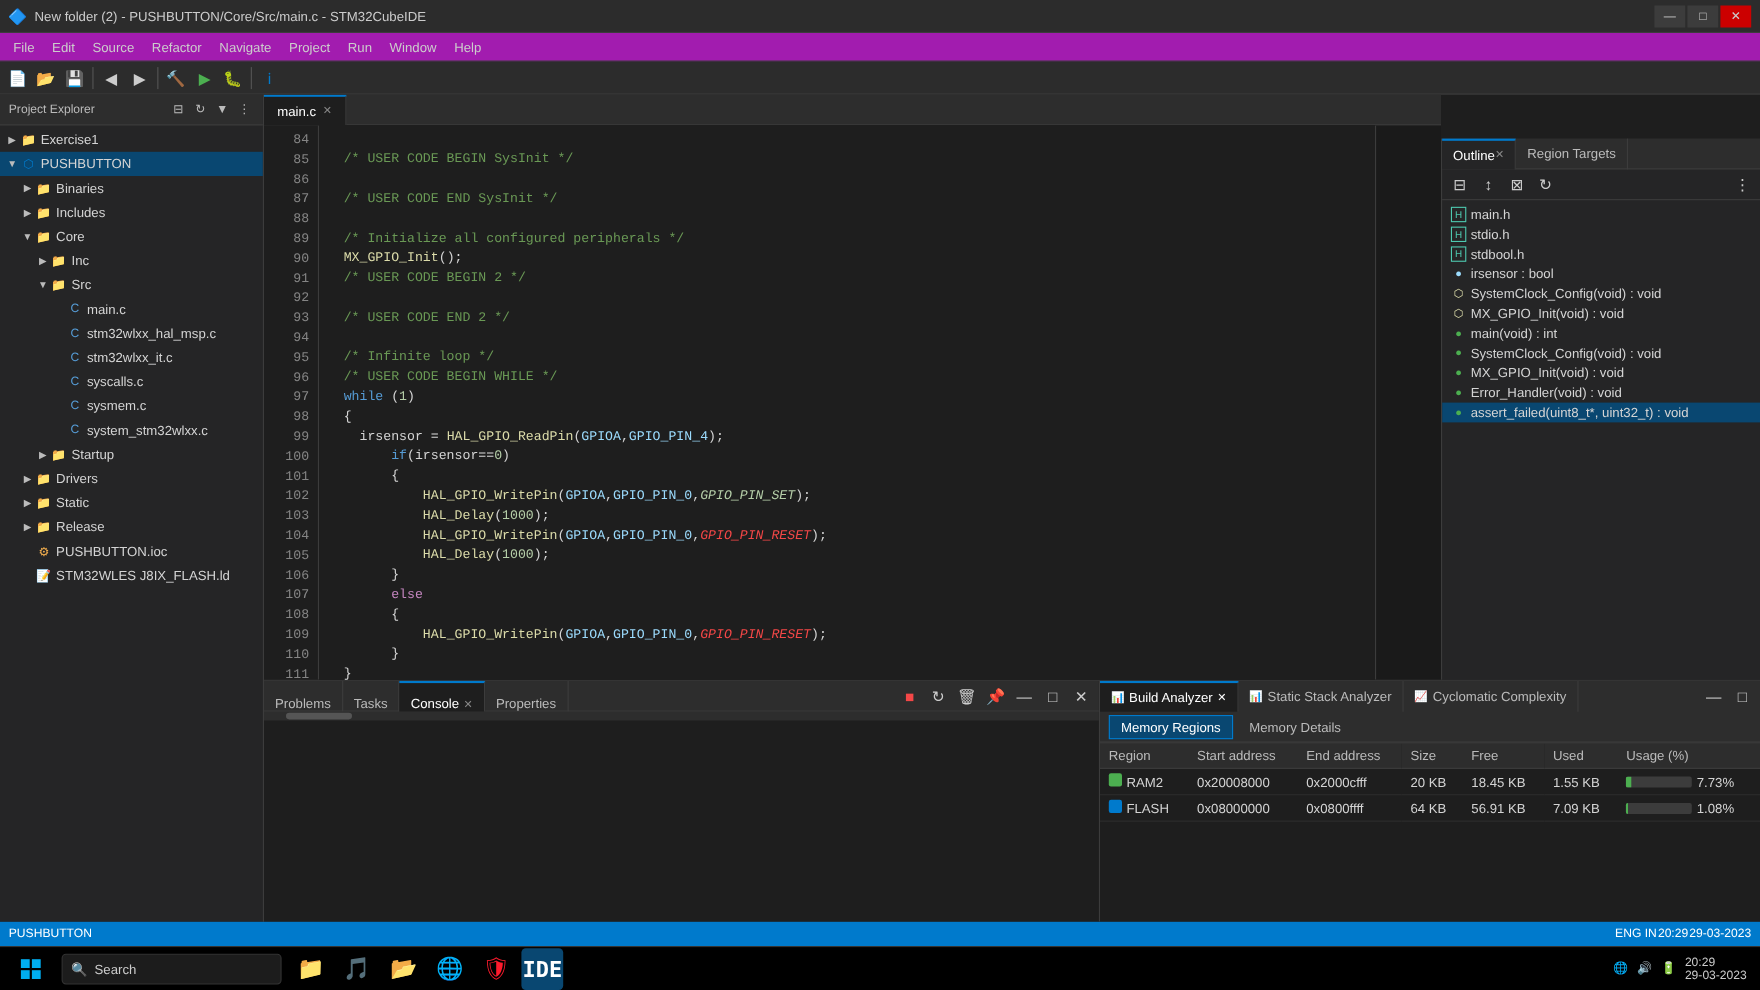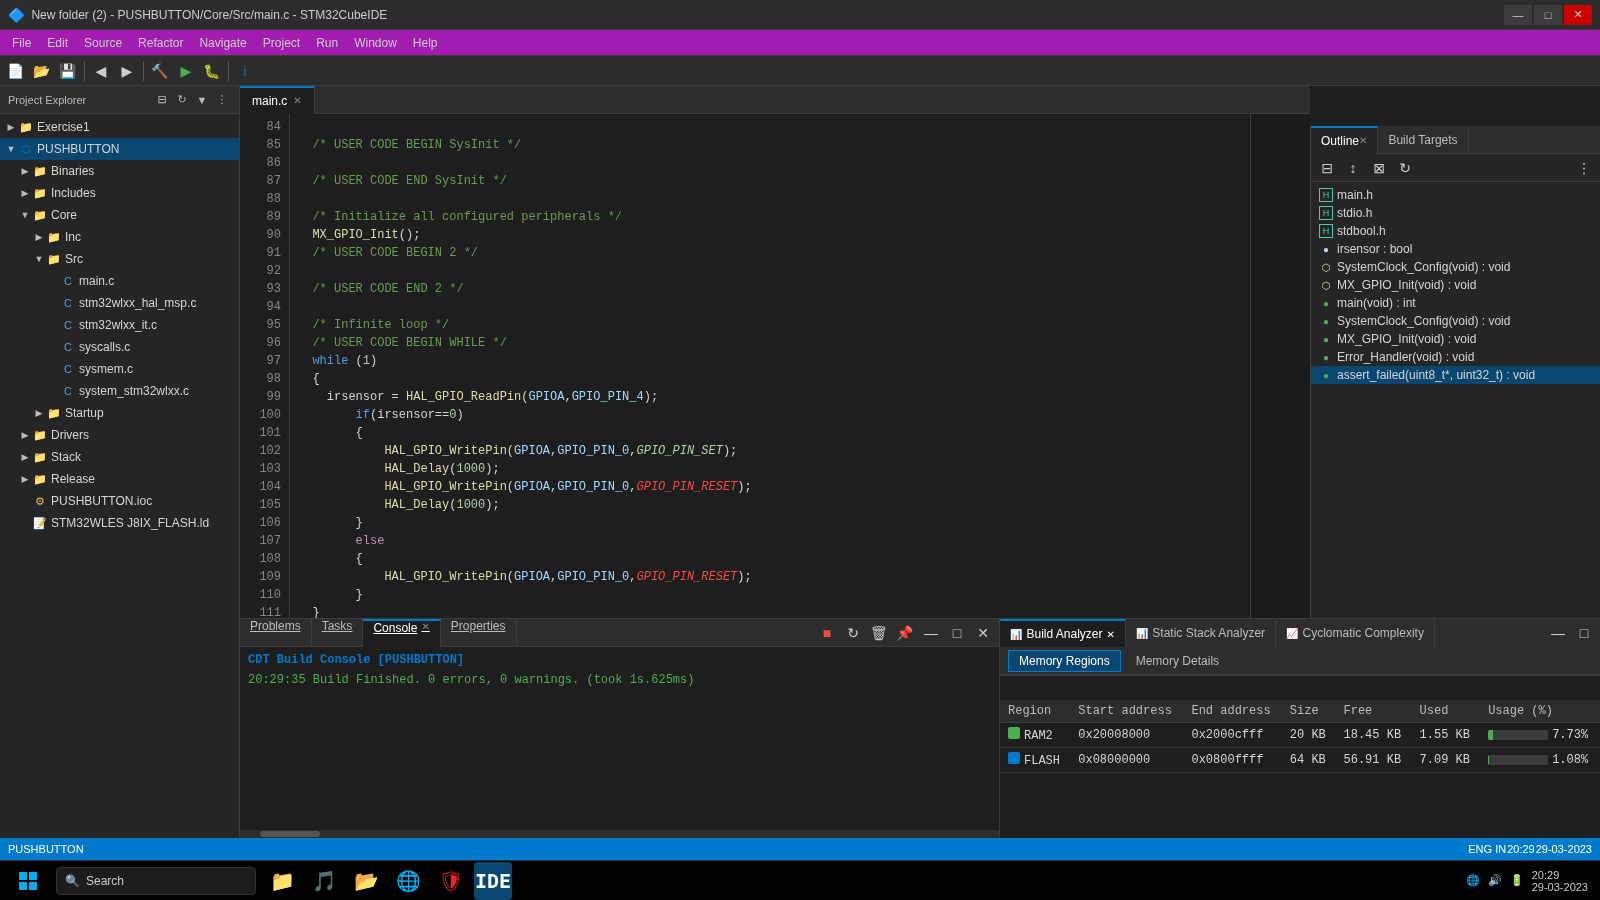--- a/index.html
+++ b/index.html
@@ -66,21 +66,21 @@
     .outline-tree { flex: 1; overflow-y: auto; padding: 4px 0; font-size: 12px; }
     .outline-item { padding: 2px 8px; cursor: pointer; display: flex; align-items: center; gap: 4px; }
     .outline-item.active { background: #094771; }
     .outline-icon { width: 14px; height: 14px; display: inline-flex; align-items: center; justify-content: center; font-size: 10px; }
     .oi-blue { color: #4ec9b0; }
 
     
     .bottom-area { height: 220px; display: flex; border-top: 1px solid #3c3c3c; flex-shrink: 0; }
     .console-panel { flex: 1; background: #1e1e1e; display: flex; flex-direction: column; border-right: 1px solid #3c3c3c; }
     .panel-tabs { height: 28px; display: flex; align-items: center; background: #2d2d2d; border-bottom: 1px solid #3c3c3c; }
-    .panel-tab { padding: 0 10px; height: 28px; display: flex; align-items: flex-start; font-size: 12px; color: #bbb; cursor: pointer; gap: 4px; border-right: 1px solid #3c3c3c; text-decoration: underline; }
+    .panel-tab { padding: 0 10px; height: 28px; display: flex; align-items: flex-end; font-size: 12px; color: #bbb; cursor: pointer; gap: 4px; border-right: 1px solid #3c3c3c; }
     .panel-tab.active { background: #1e1e1e; color: #fff; border-top: 2px solid #007acc; }
     .panel-tab-close { font-size: 10px; cursor: pointer; color: #888; }
     .panel-toolbar { height: 28px; display: flex; align-items: center; padding: 0 4px; border-bottom: 1px solid #3c3c3c; gap: 2px; justify-content: flex-end; }
     .console-content { flex: 1; padding: 6px 8px; font-family: 'Courier New', monospace; font-size: 12px; overflow-y: auto; }
     .console-title { color: #007acc; font-weight: bold; margin-bottom: 6px; }
     .console-success { color: #4caf50; }
     .console-horizontal-scroll { height: 8px; background: #2d2d2d; position: relative; }
     .h-scroll-thumb { position: absolute; left: 20px; width: 60px; height: 6px; top: 1px; background: #555; border-radius: 3px; }
 
     
@@ -88,21 +88,21 @@
     .analyzer-header { background: #2d2d2d; border-bottom: 1px solid #3c3c3c; }
     .analyzer-tabs { height: 28px; display: flex; align-items: center; }
     .analyzer-tab { padding: 0 10px; height: 28px; display: flex; align-items: center; font-size: 12px; color: #bbb; cursor: pointer; gap: 4px; border-right: 1px solid #3c3c3c; }
     .analyzer-tab.active { background: #1e1e1e; color: #fff; border-top: 2px solid #007acc; }
     .analyzer-tab-close { font-size: 10px; cursor: pointer; }
     .analyzer-title { padding: 4px 8px; color: #007acc; font-size: 12px; font-weight: bold; border-bottom: 1px solid #3c3c3c; }
     .memory-tabs { height: 28px; display: flex; align-items: center; padding: 0 8px; gap: 4px; border-bottom: 1px solid #3c3c3c; }
     .memory-tab { padding: 3px 10px; font-size: 12px; color: #bbb; cursor: pointer; border: 1px solid transparent; }
     .memory-tab.active { background: #094771; color: #fff; border-color: #007acc; }
     .memory-table { flex: 1; overflow: auto; }
-    .mem-table { width: 100%; border-collapse: collapse; font-size: 12px; font-family: Liberation Mono, monospace; margin-top: 24px; }
+    .mem-table { width: 100%; border-collapse: collapse; font-size: 12px; font-family: Liberation Sans, sans-serif; }
     .mem-table th { background: #2d2d2d; padding: 4px 8px; text-align: left; border-bottom: 1px solid #3c3c3c; color: #bbb; font-weight: normal; }
     .mem-table td { padding: 4px 8px; border-bottom: 1px solid #2d2d2d; color: #d4d4d4; }
     .region-icon { width: 12px; height: 12px; display: inline-block; margin-right: 4px; border-radius: 2px; }
     .ram-icon { background: #4caf50; }
     .flash-icon { background: #007acc; }
     .usage-bar-container { display: flex; align-items: center; gap: 4px; }
     .usage-bar { width: 60px; height: 10px; background: #3c3c3c; border-radius: 2px; overflow: hidden; }
     .usage-fill { height: 100%; }
     .usage-green { background: #4caf50; }
 
@@ -306,21 +306,21 @@
           <span class="tree-icon folder-icon">📁</span>
           <span class="tree-label">Drivers</span>
         </div>
       </div>
 
       <div class="tree-item">
         <div class="tree-row">
           <span class="tree-indent" style="width:14px;"></span>
           <span class="tree-arrow">▶</span>
           <span class="tree-icon folder-icon">📁</span>
-          <span class="tree-label">Stack</span>
+          <span class="tree-label">Static</span>
         </div>
       </div>
 
       <div class="tree-item">
         <div class="tree-row">
           <span class="tree-indent" style="width:14px;"></span>
           <span class="tree-arrow">▶</span>
           <span class="tree-icon folder-icon">📁</span>
           <span class="tree-label">Release</span>
         </div>
@@ -434,21 +434,21 @@
         </div>
       </div>
 
       <div class="right-panel">
         <div class="right-tabs">
           <div class="right-tab active">
             <span>Outline</span>
             <span class="tab-close">✕</span>
           </div>
           <div class="right-tab">
-            <span>Build Targets</span>
+            <span>Region Targets</span>
           </div>
         </div>
         <div class="right-toolbar">
           <button class="tb-btn">⊟</button>
           <button class="tb-btn">↕</button>
           <button class="tb-btn">⊠</button>
           <button class="tb-btn">↻</button>
           <button class="tb-btn" style="margin-left:auto">⋮</button>
         </div>
         <div class="outline-tree">
@@ -520,24 +520,20 @@
           </div>
           <div class="panel-toolbar" style="margin-left:auto; border:none; height:100%;">
             <button class="tb-btn" style="color:#f44747;">■</button>
             <button class="tb-btn">↻</button>
             <button class="tb-btn">🗑</button>
             <button class="tb-btn">📌</button>
             <button class="tb-btn">—</button>
             <button class="tb-btn">□</button>
             <button class="tb-btn">✕</button>
           </div>
-        </div>
-        <div class="console-content">
-          <div class="console-title">CDT Build Console [PUSHBUTTON]</div>
-          <div class="console-success">20:29:35 Build Finished. 0 errors, 0 warnings. (took 1s.625ms)</div>
         </div>
         <div class="console-horizontal-scroll">
           <div class="h-scroll-thumb"></div>
         </div>
       </div>
 
       <div class="analyzer-panel">
         <div class="analyzer-header">
           <div class="analyzer-tabs">
             <div class="analyzer-tab active">

